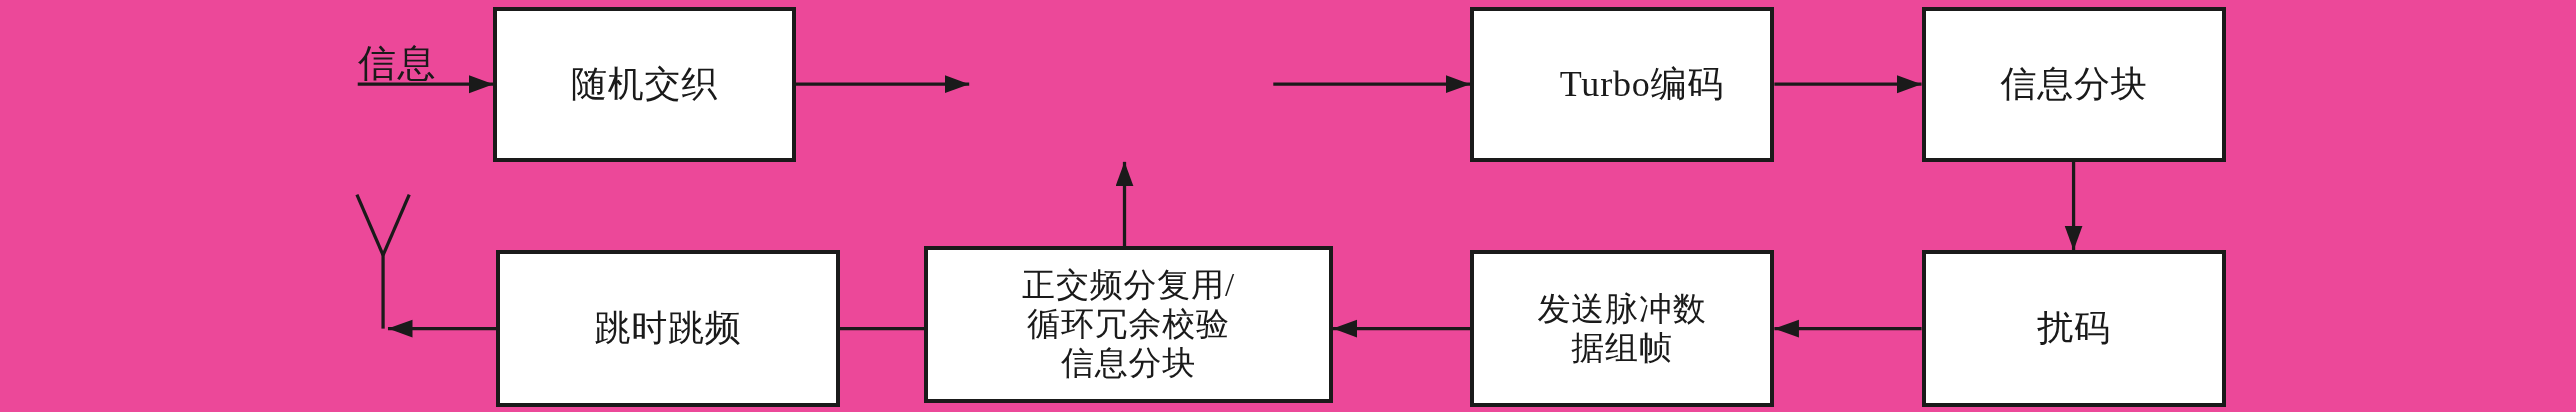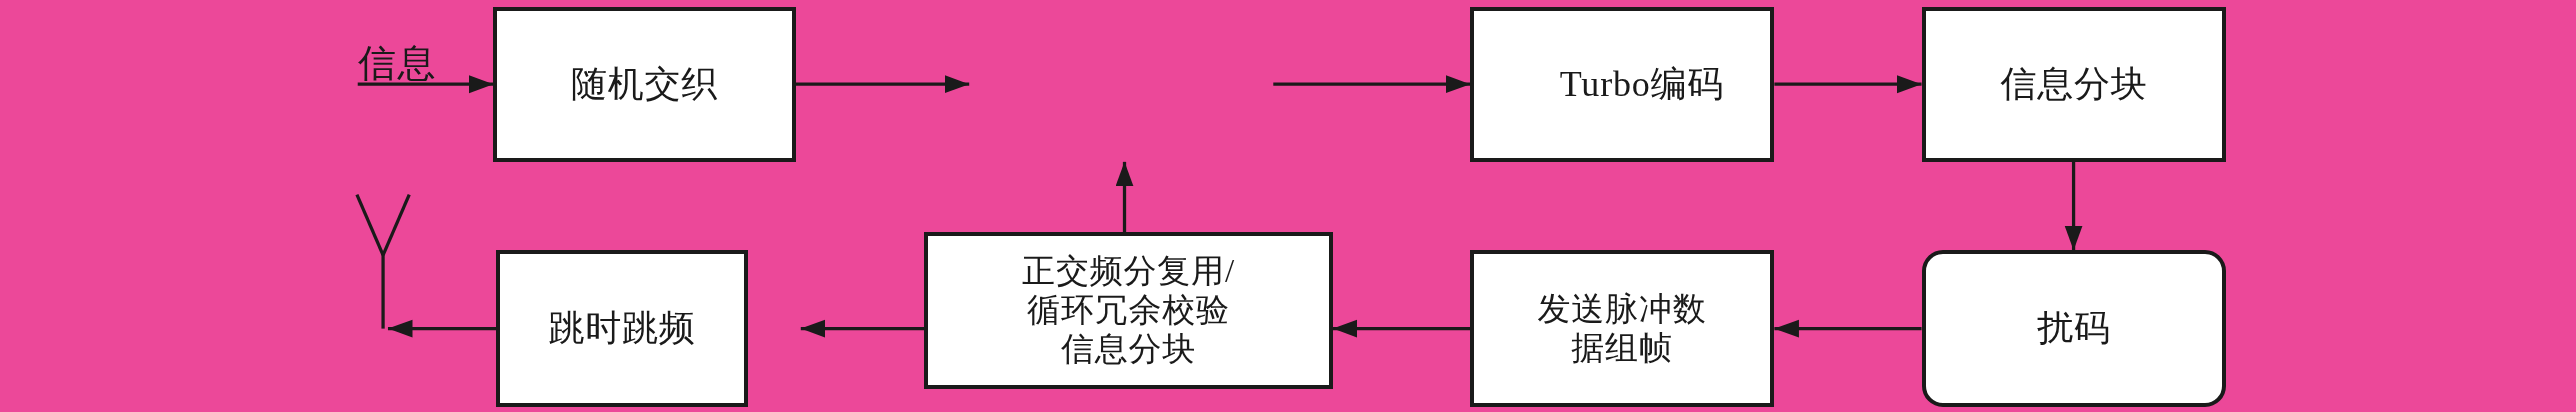--- a/index.html
+++ b/index.html
@@ -78,33 +78,33 @@
 
 
   <div class="box" style="left:1470px; top:6.5px; width:304px; height:155px;padding-left:40px;">
     <span>Turbo编码</span>
   </div>
 
   <div class="box" style="left:1922px; top:6.5px; width:304px; height:155px;">
     <span>信息分块</span>
   </div>
 
-  <div class="box" style="left:1922px; top:250px; width:304px; height:157px;border-radius:21px;">
+  <div class="box" style="left:1922px; top:250px; width:304px; height:157px;">
     <span>扰码</span>
   </div>
 
   <div class="box multiline" style="left:1470px; top:250px; width:304px; height:157px;align-items:center;">
     <span>发送脉冲数</span>
     <span>据组帧</span>
   </div>
 
-  <div class="box multiline" style="left:924px; top:232px; width:409px; height:157px;">
+  <div class="box multiline" style="left:924px; top:246px; width:409px; height:157px;">
     <span>正交频分复用/</span>
     <span>循环冗余校验</span>
     <span>信息分块</span>
   </div>
 
-  <div class="box" style="left:496px; top:250px; width:252px; height:157px;">
+  <div class="box" style="left:496px; top:250px; width:344px; height:157px;">
     <span>跳时跳频</span>
   </div>
 
 </div>
 
 
 </body></html>

